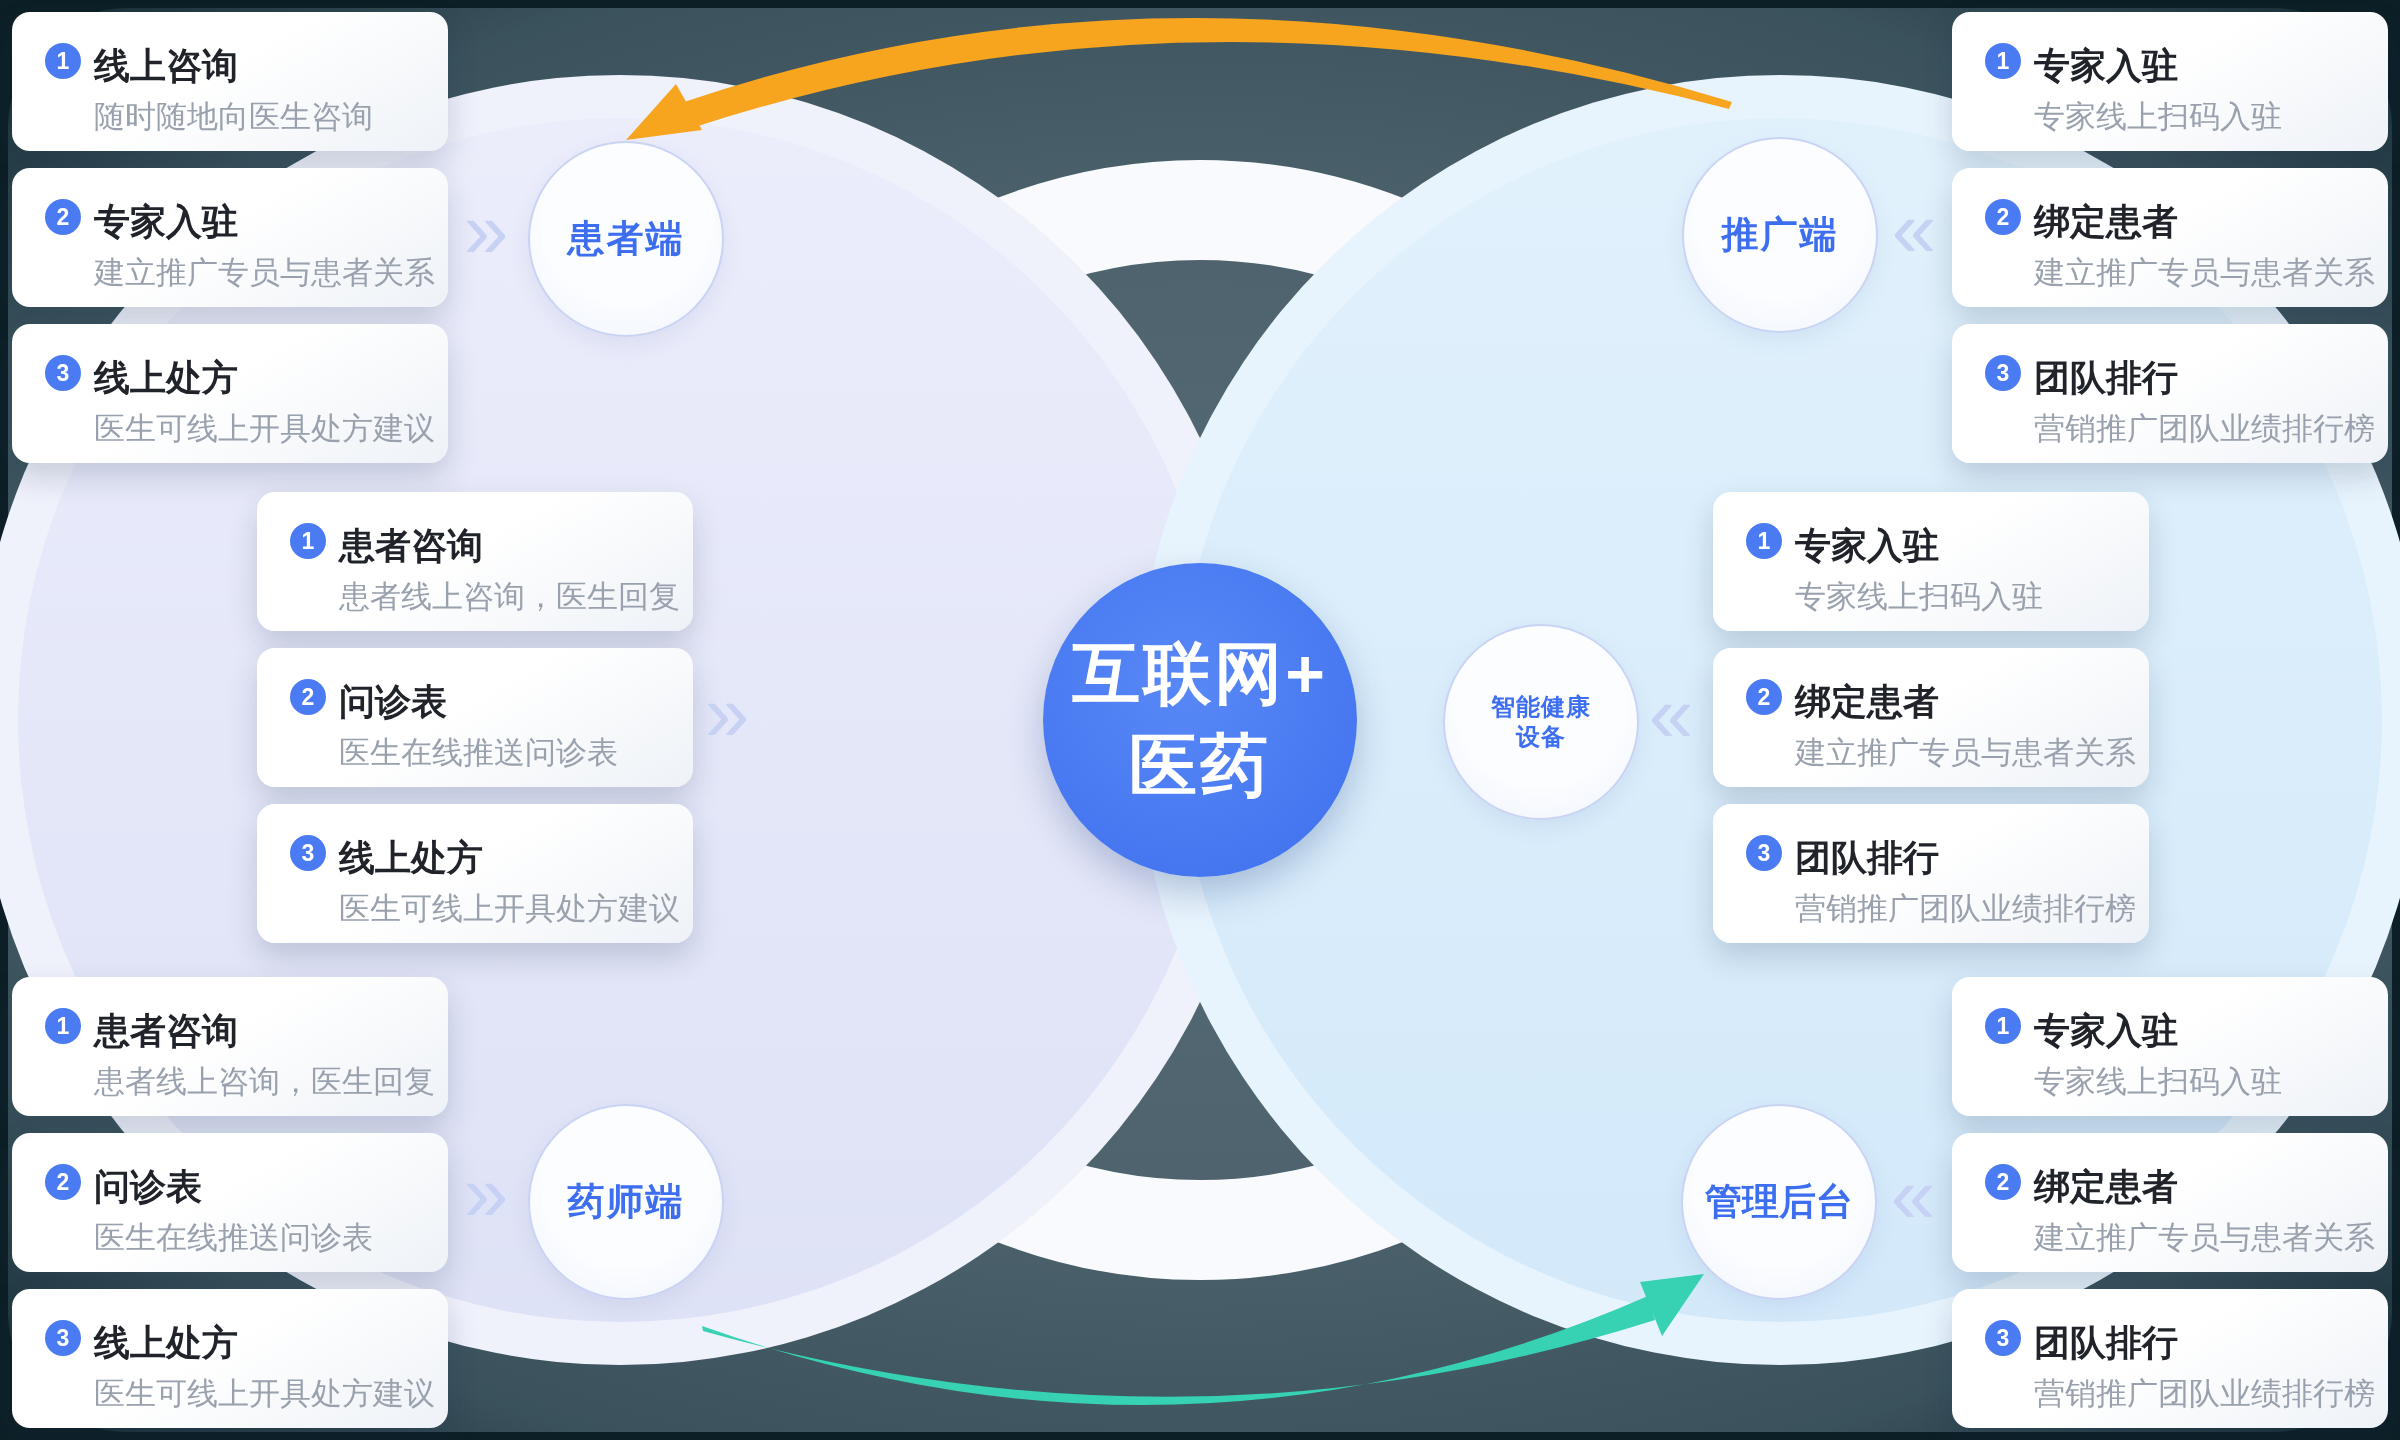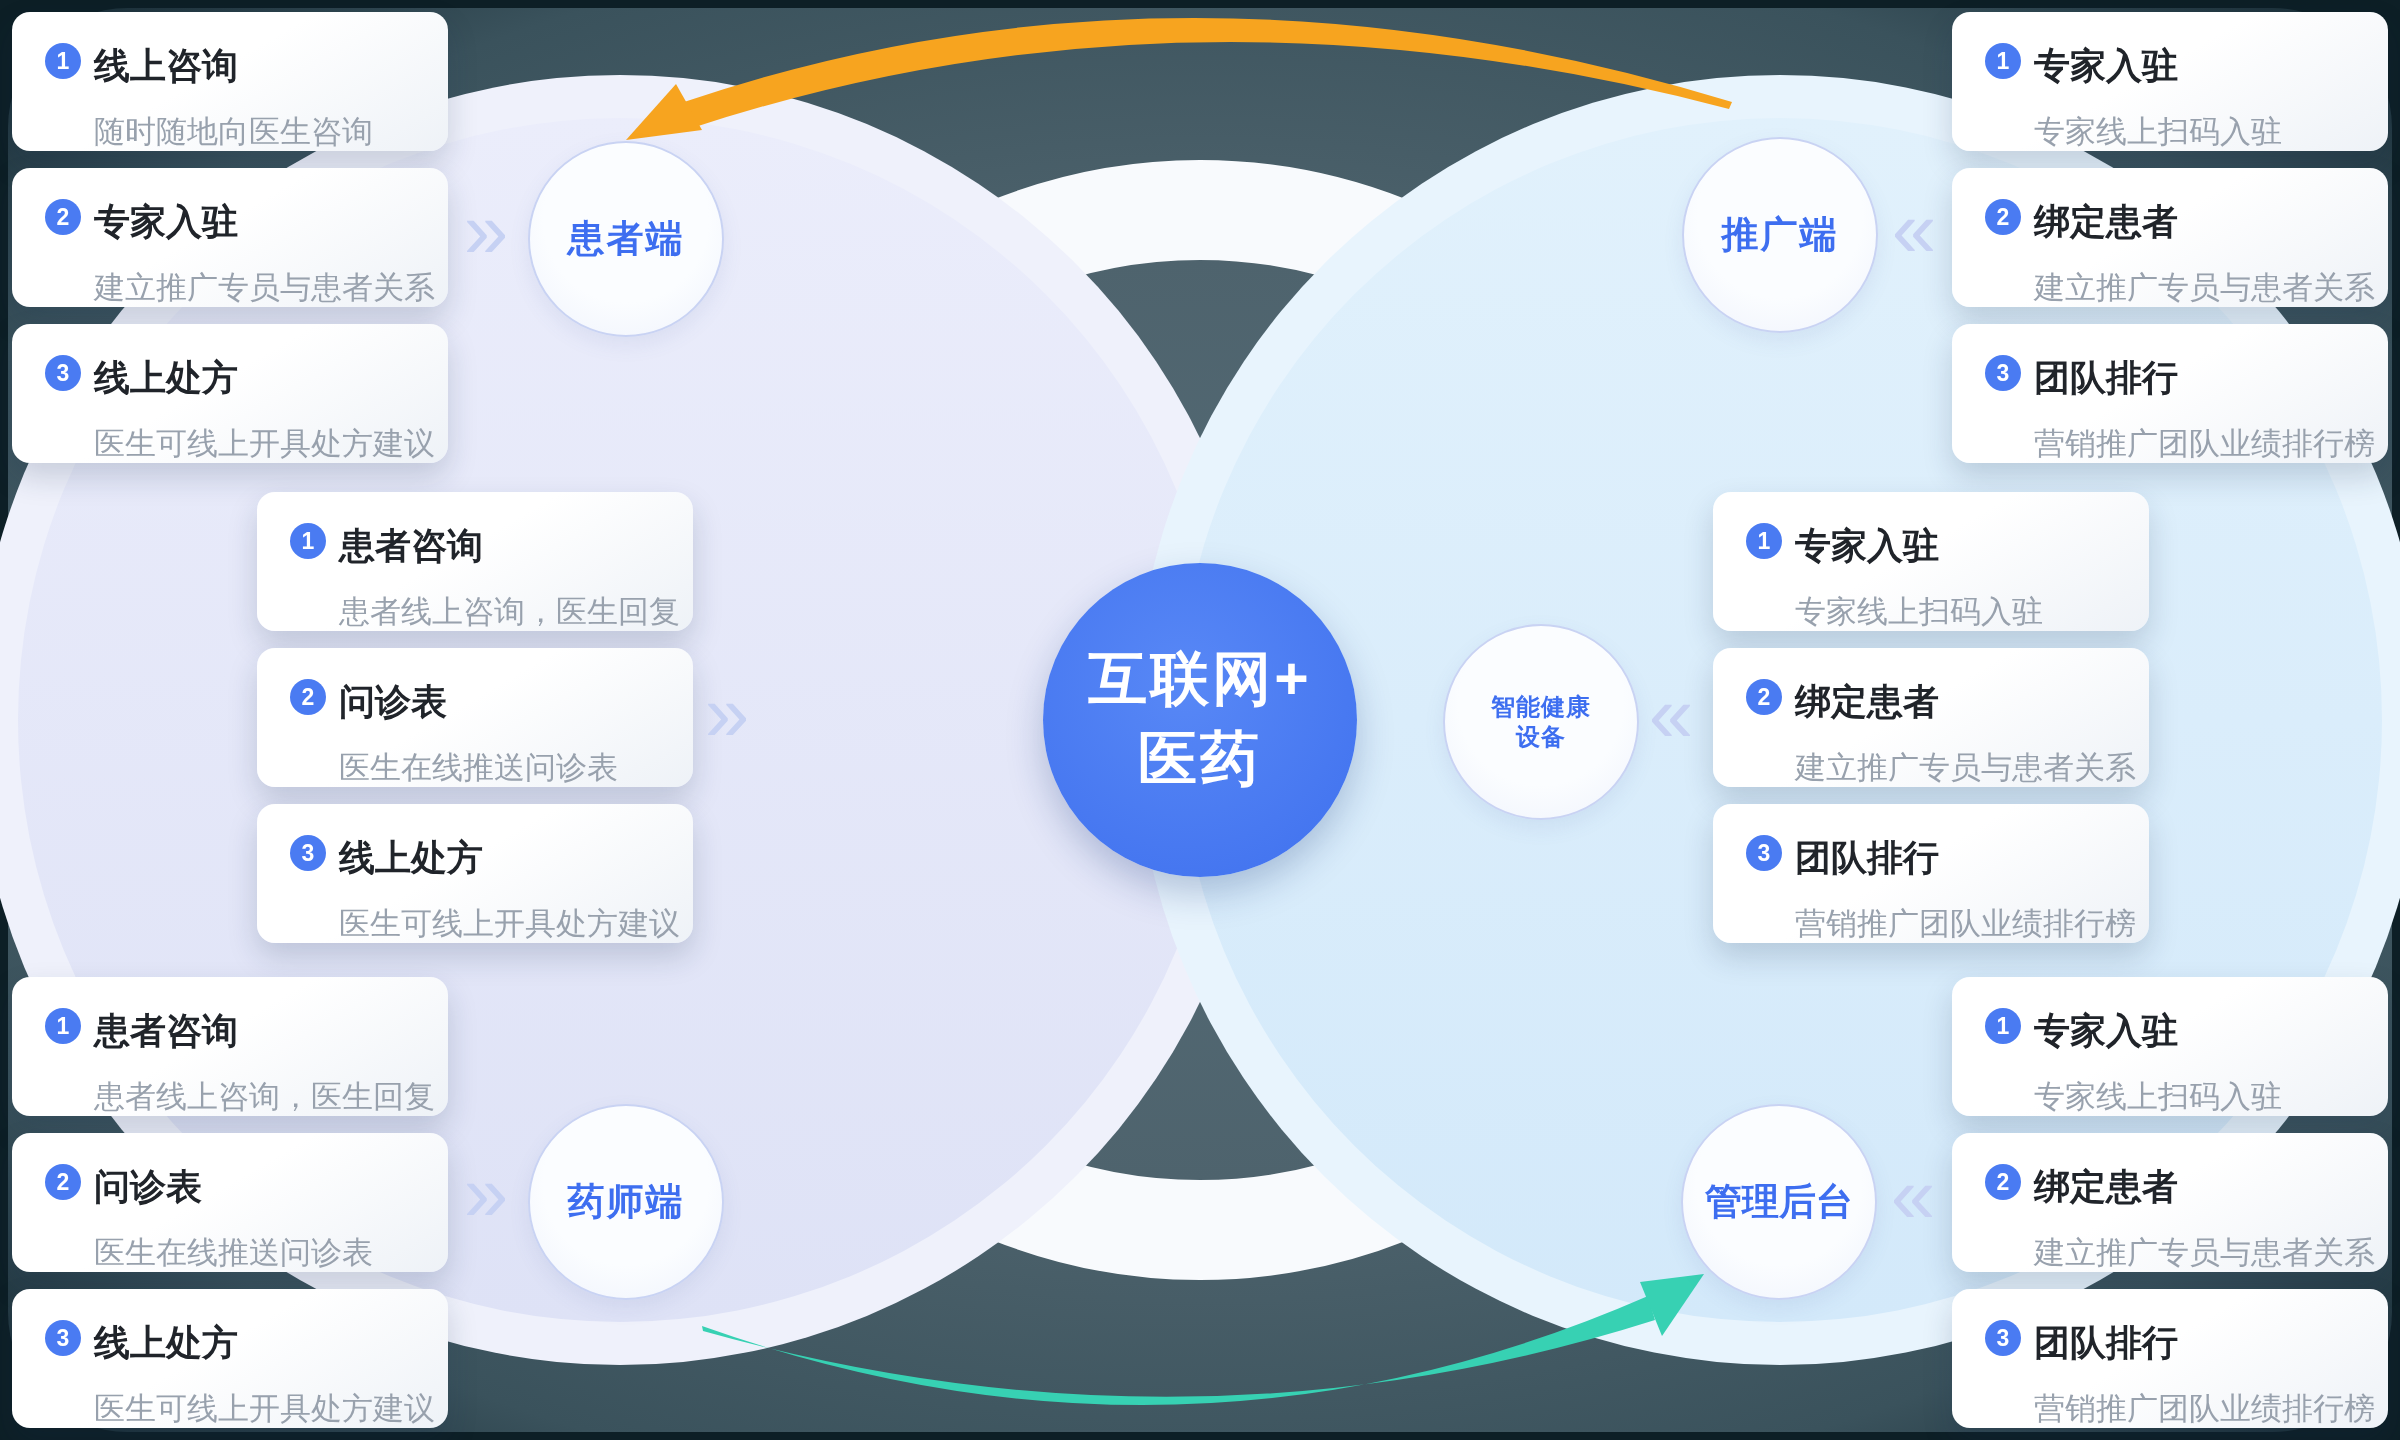--- a/index.html
+++ b/index.html
@@ -30,21 +30,21 @@
     background:var(--badge-blue,#4a7bf2);color:#fff;
     font-size:23px;font-weight:700;
     display:flex;align-items:center;justify-content:center;
   }
   .ttl{
     position:absolute;left:82px;top:30px;
     font-size:36px;font-weight:700;color:#20242a;white-space:nowrap;
   }
   .dsc{
     position:absolute;left:82px;top:84px;
-    font-size:31px;color:#98a1ad;white-space:nowrap;margin-top:15px;
+    font-size:31px;color:#98a1ad;white-space:nowrap;
   }
 
   
   .node{
     position:absolute;width:192px;height:192px;border-radius:50%;
     background:radial-gradient(circle at 50% 40%,#fbfdff 55%,#eef2fc 100%);
     border:2px solid #c9d3f3;
     box-shadow:0 8px 20px rgba(90,110,170,0.10);
     display:flex;flex-direction:column;align-items:center;justify-content:center;
     color:var(--node-text-blue,#3d6ef0);font-size:37px;font-weight:700;letter-spacing:2px;
@@ -67,21 +67,21 @@
   .c3{left:486px;top:1200px}
   .c4{left:1914px;top:236px}
   .c5{left:1671px;top:721px}
   .c6{left:1913px;top:1202px}
 
   
   .center-node{
     position:absolute;left:1043px;top:563px;width:314px;height:314px;border-radius:50%;
     background:radial-gradient(circle at 45% 38%,#5888f6 0%,var(--accent-blue,#4576f0) 75%);
     color:#fff;display:flex;flex-direction:column;align-items:center;justify-content:center;
-    font-size:59px;font-weight:700;letter-spacing:3px;line-height:1.35;text-align:center;
+    font-size:68px;font-weight:700;letter-spacing:3px;line-height:1.35;text-align:center;
     box-shadow:0 16px 36px rgba(20,50,120,0.25);
   }
 </style>
 </head>
 <body>
 
 <div id="stage">
 
   <svg id="bg" width="2400" height="1440" viewBox="0 0 2400 1440">
     <defs>

